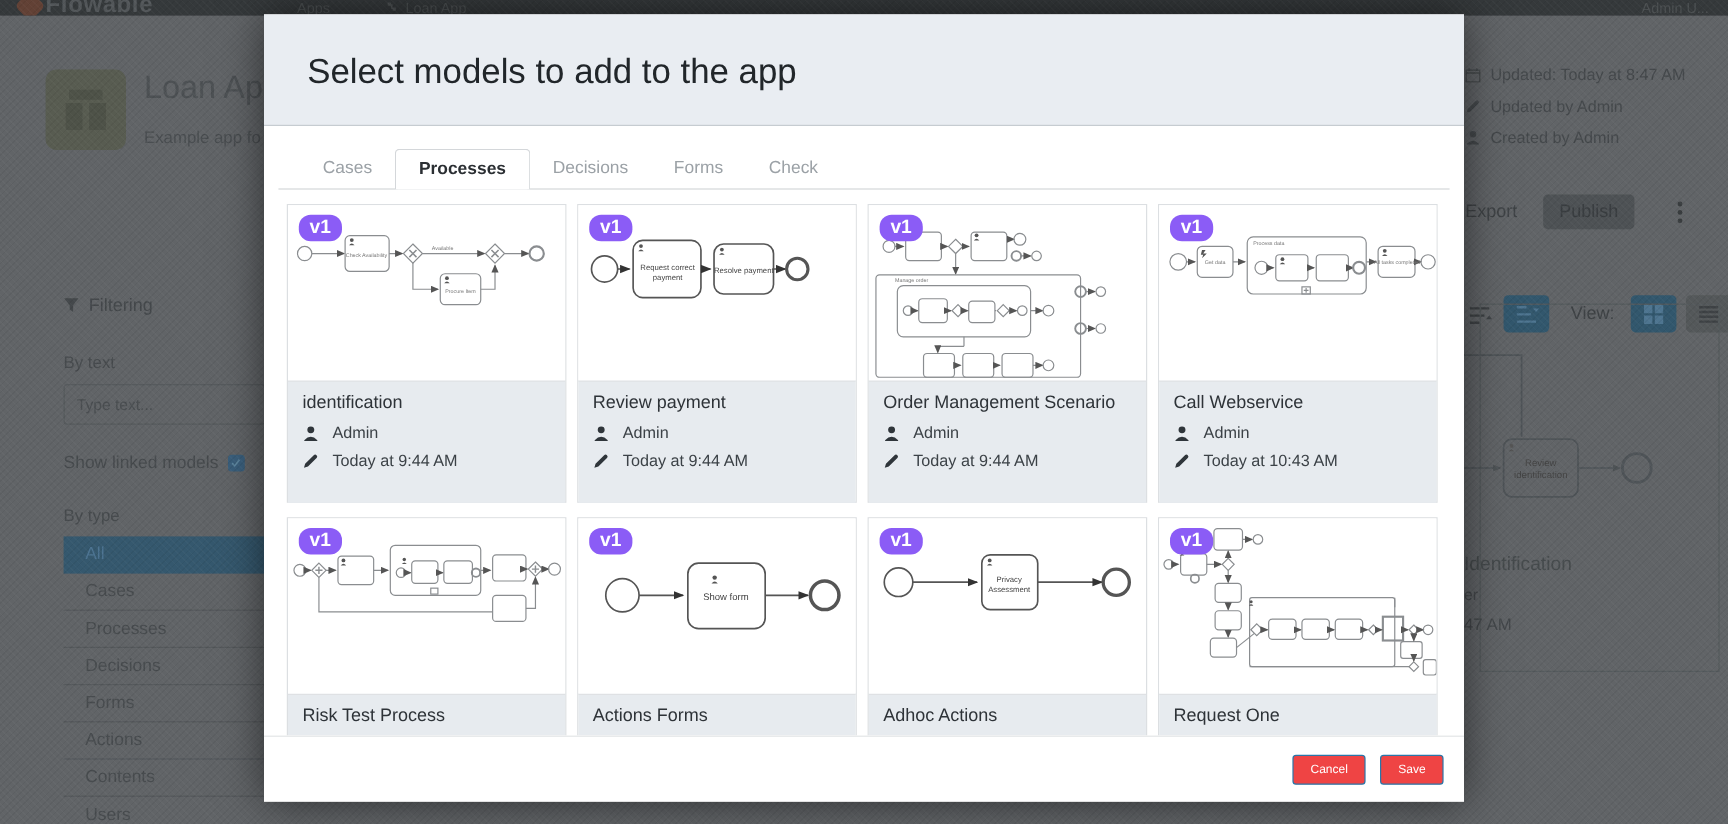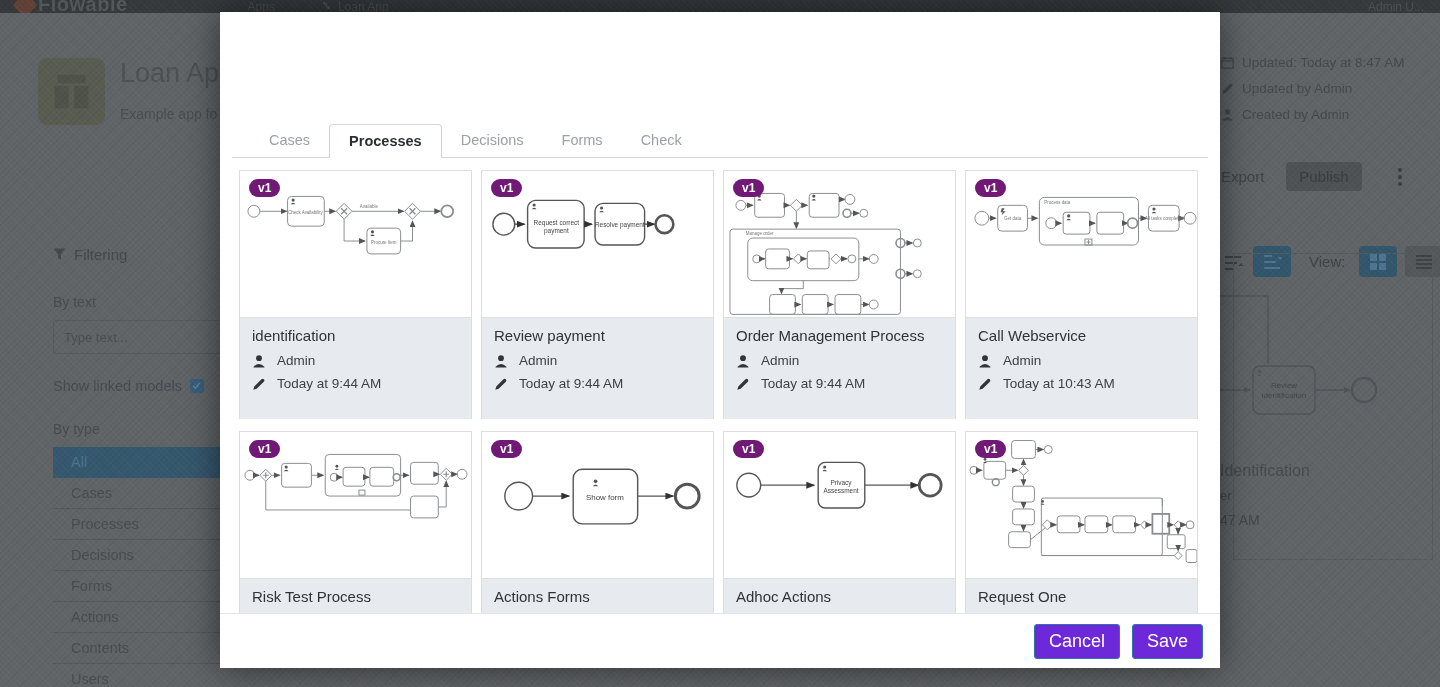--- a/index.html
+++ b/index.html
@@ -75,30 +75,30 @@
   .tabs { position:absolute; left:12px; right:12px; top:111px; height:35px; border-bottom:1px solid #d4d7da; padding-left:18px; display:flex; }
   .tab { position:relative; font-size:14.5px; color:#9ba1a6; padding:9px 19px; cursor:pointer; }
   .tab.active { background:#fff; border:1px solid #d4d7da; border-bottom:none; border-radius:4px 4px 0 0;
                 color:#2b2f33; font-weight:bold; top:1px; padding-top:8px; }
 
   .cards { position:absolute; left:0; top:146px; width:1000px; height:455px; overflow:hidden; padding:12px 19px 0 19px; }
   .grid { display:grid; grid-template-columns:repeat(4,233px); gap:12px 9px; }
   .card { position:relative; border:1px solid #dcdfe2; background:#fff; height:249px; }
   .thumb { position:relative; height:146px; background:#fff; }
   .thumb svg { width:100%; height:100%; }
-  .vbadge { position:absolute; left:9px; top:8px; background:#701a75; color:#fff; font-size:12px; font-weight:bold;
+  .vbadge { position:absolute; left:9px; top:8px; background:#8b5cf6; color:#fff; font-size:16px; font-weight:bold;
             padding:2px 9px; border-radius:10px; }
   .card-foot { height:102px; background:#e7ebef; padding:9px 12px; border-top:1px solid #dcdfe2; }
   .card-title { font-size:15px; color:#2e3338; margin-bottom:9px; }
   .meta-row { display:flex; align-items:center; gap:11px; margin-bottom:8px; font-size:13.5px; color:#3c4247; }
   .meta-row svg { width:14px; height:14px; fill:#2f353a; flex:none; }
 
   .modal-foot { position:absolute; left:0; bottom:0; width:1000px; height:55px; background:#fff;
                 border-top:1px solid #e3e5e7; display:flex; align-items:center; justify-content:flex-end; gap:12px; padding-right:17px; }
-  .btn { background:#6d28d9; border:1px solid #2a76a8; color:#fff; font-size:18px; padding:6px 14px;
+  .btn { background:#ef4444; border:1px solid #2a76a8; color:#fff; font-size:10px; padding:6px 14px;
          border-radius:3px; cursor:pointer; font-family:inherit; }
 
   
   .bp { stroke:#8a8d90; fill:none; stroke-width:1; }
   .bpd { stroke:#555; fill:none; stroke-width:1.4; }
   .bpt { font-size:6.5px; fill:#444; text-anchor:middle; font-family:"Liberation Sans",sans-serif; }
   .bpt-sm { font-size:4.5px; fill:#777; text-anchor:middle; font-family:"Liberation Sans",sans-serif; }
 </style>
 </head>
 <body>
@@ -260,20 +260,23 @@
         <li>Decisions</li>
         <li>Forms</li>
         <li>Actions</li>
         <li>Contents</li>
         <li>Users</li>
       </ul>
     </div>
   </div>
 
   <div class="modal">
+    <div class="modal-head">
+      <h1 class="modal-title">Select models to add to the app</h1>
+    </div>
 
     <div class="tabs">
       <span class="tab">Cases</span>
       <span class="tab active">Processes</span>
       <span class="tab">Decisions</span>
       <span class="tab">Forms</span>
       <span class="tab">Check</span>
     </div>
 
     <div class="cards">
@@ -409,21 +412,21 @@
                 <line x1="183" y1="103" x2="190" y2="103" marker-end="url(#arr)"></line>
                 <circle cx="195" cy="103" r="4"></circle>
               </g>
               <use href="#tuser" x="33" y="23" transform="scale(1)"></use>
               <use href="#tuser" x="88" y="23"></use>
               <text x="22" y="64" class="bpt-sm" style="text-anchor:start">Manage order</text>
             </svg>
             <span class="vbadge">v1</span>
           </div>
           <div class="card-foot">
-            <div class="card-title">Order Management Process</div>
+            <div class="card-title">Order Management Scenario</div>
             <div class="meta-row">
                 <svg viewBox="0 0 16 16">
                   <use href="#icon-person-g"></use>
                 </svg>
                 <span>Admin</span>
               </div>
             <div class="meta-row">
                 <svg viewBox="0 0 16 16">
                   <use href="#icon-pencil-g"></use>
                 </svg>

